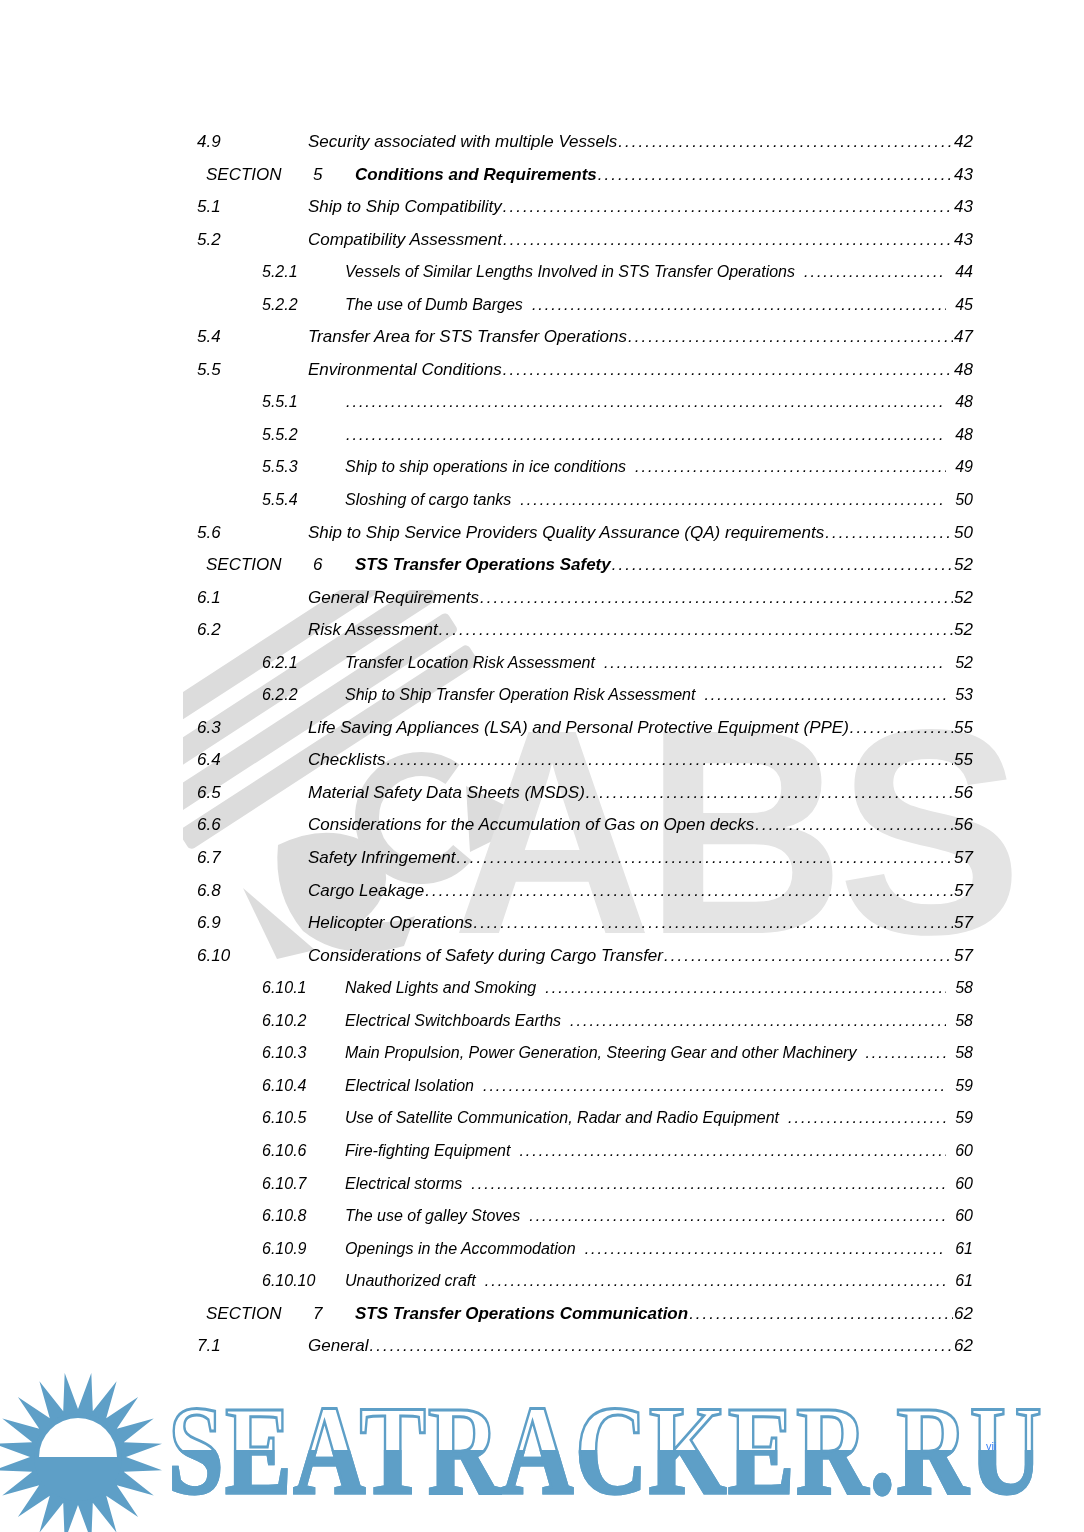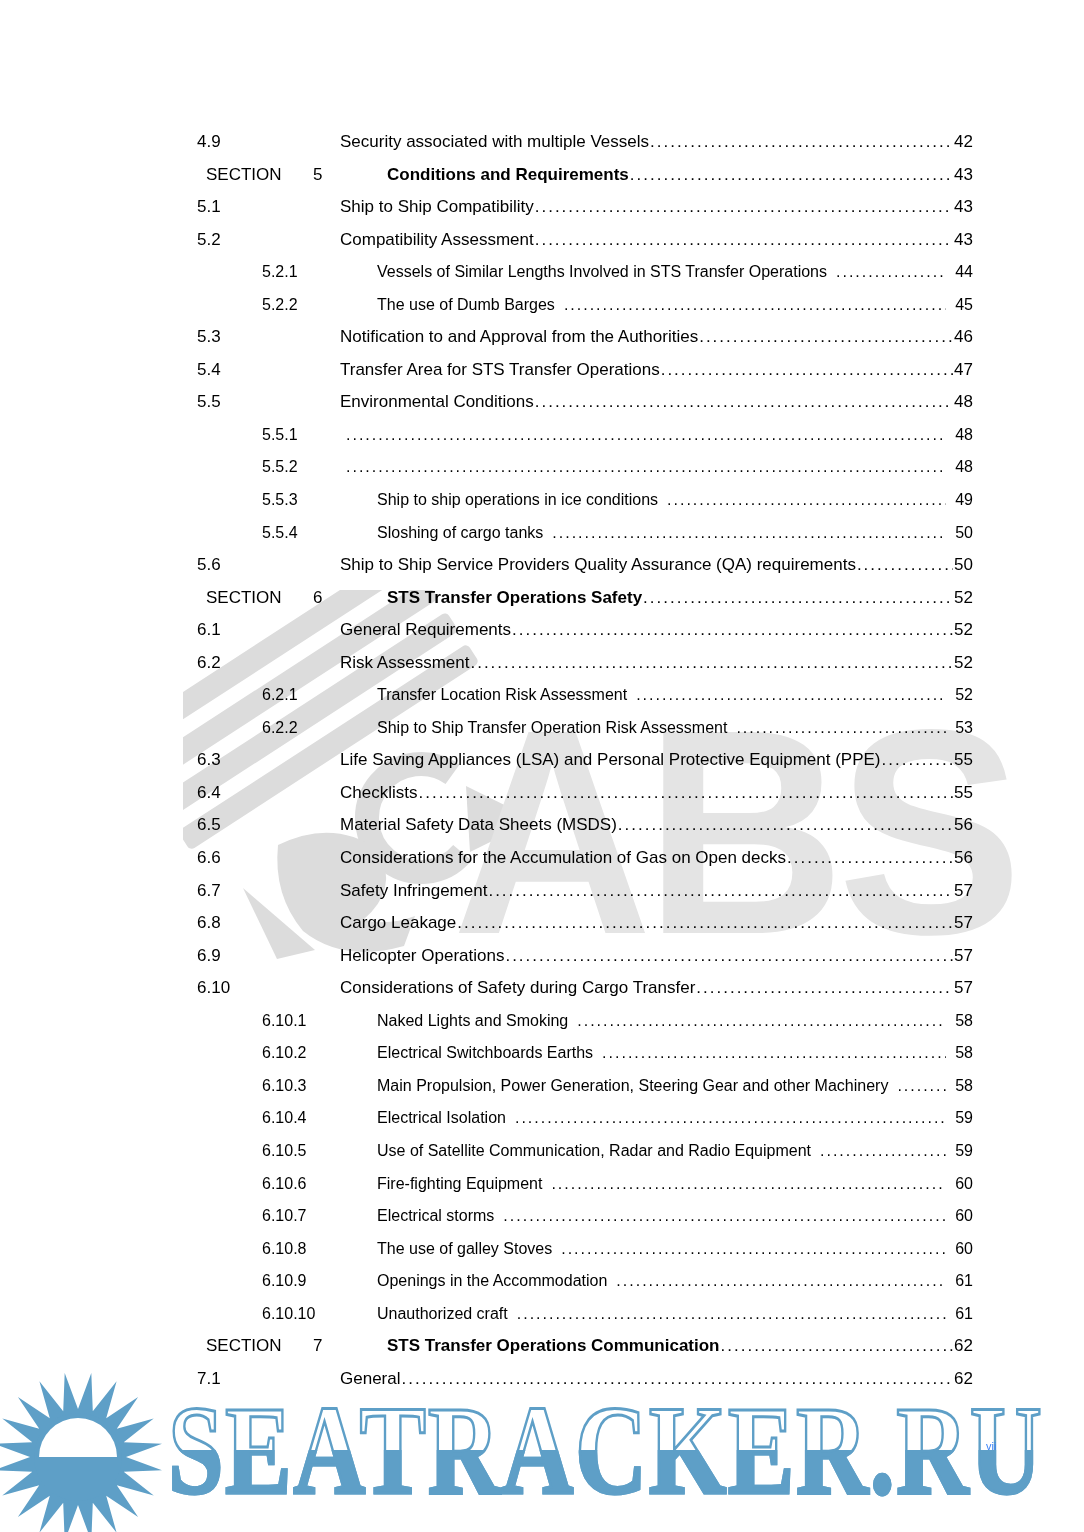--- a/index.html
+++ b/index.html
@@ -16,29 +16,29 @@
   .abs-text{
     position:absolute;left:452px;top:686px;z-index:1;
     font-size:292px;font-weight:bold;letter-spacing:-8px;line-height:1;
     color:#e4e4e4;transform:scaleX(.95);transform-origin:left top;
     user-select:none;
   }
 
   
   .toc{position:absolute;left:178px;top:126px;width:795px;z-index:3;}
   .row{display:flex;align-items:baseline;height:32.55px;line-height:32.55px;
-       font-size:17px;white-space:nowrap;}
+       font-size:17px;white-space:nowrap;font-style:italic;}
   .sec-label{display:inline-block;width:107px;flex:0 0 auto;margin-left:28px;}
   .sec-num{display:inline-block;width:42px;flex:0 0 auto;}
   .row.l1{padding-left:19px;}
   .row.l1 .num{display:inline-block;width:111px;flex:0 0 auto;}
   .row.l2{padding-left:84px;font-size:16px;gap:8px;}
   .row.l2 .num{display:inline-block;width:75px;flex:0 0 auto;}
   .row.section .title{font-weight:bold;}
-  .title{flex:0 0 auto;margin-left:32px;}
+  .title{flex:0 0 auto;}
   .leader{flex:1 1 auto;overflow:hidden;min-width:8px;margin:0 1px;}
   .leader::after{
     content:"..........................................................................................................................................................................................................";
     letter-spacing:2px;
   }
   .pg{flex:0 0 auto;}
 
   
   .sun-logo{position:absolute;left:-17px;top:1362px;width:190px;height:190px;z-index:2;}
   .st-text{
@@ -106,26 +106,20 @@
         <span class="leader"></span>
         <span class="pg">44</span>
       </div>
       <div class="row l2">
         <span class="num">5.2.2</span>
         <span class="title">The use of Dumb Barges</span>
         <span class="leader"></span>
         <span class="pg">45</span>
       </div>
       <div class="row l1">
-        <span class="num">5.3</span>
-        <span class="title">Notification to and Approval from the Authorities</span>
-        <span class="leader"></span>
-        <span class="pg">46</span>
-      </div>
-      <div class="row l1">
         <span class="num">5.4</span>
         <span class="title">Transfer Area for STS Transfer Operations</span>
         <span class="leader"></span>
         <span class="pg">47</span>
       </div>
       <div class="row l1">
         <span class="num">5.5</span>
         <span class="title">Environmental Conditions</span>
         <span class="leader"></span>
         <span class="pg">48</span>

